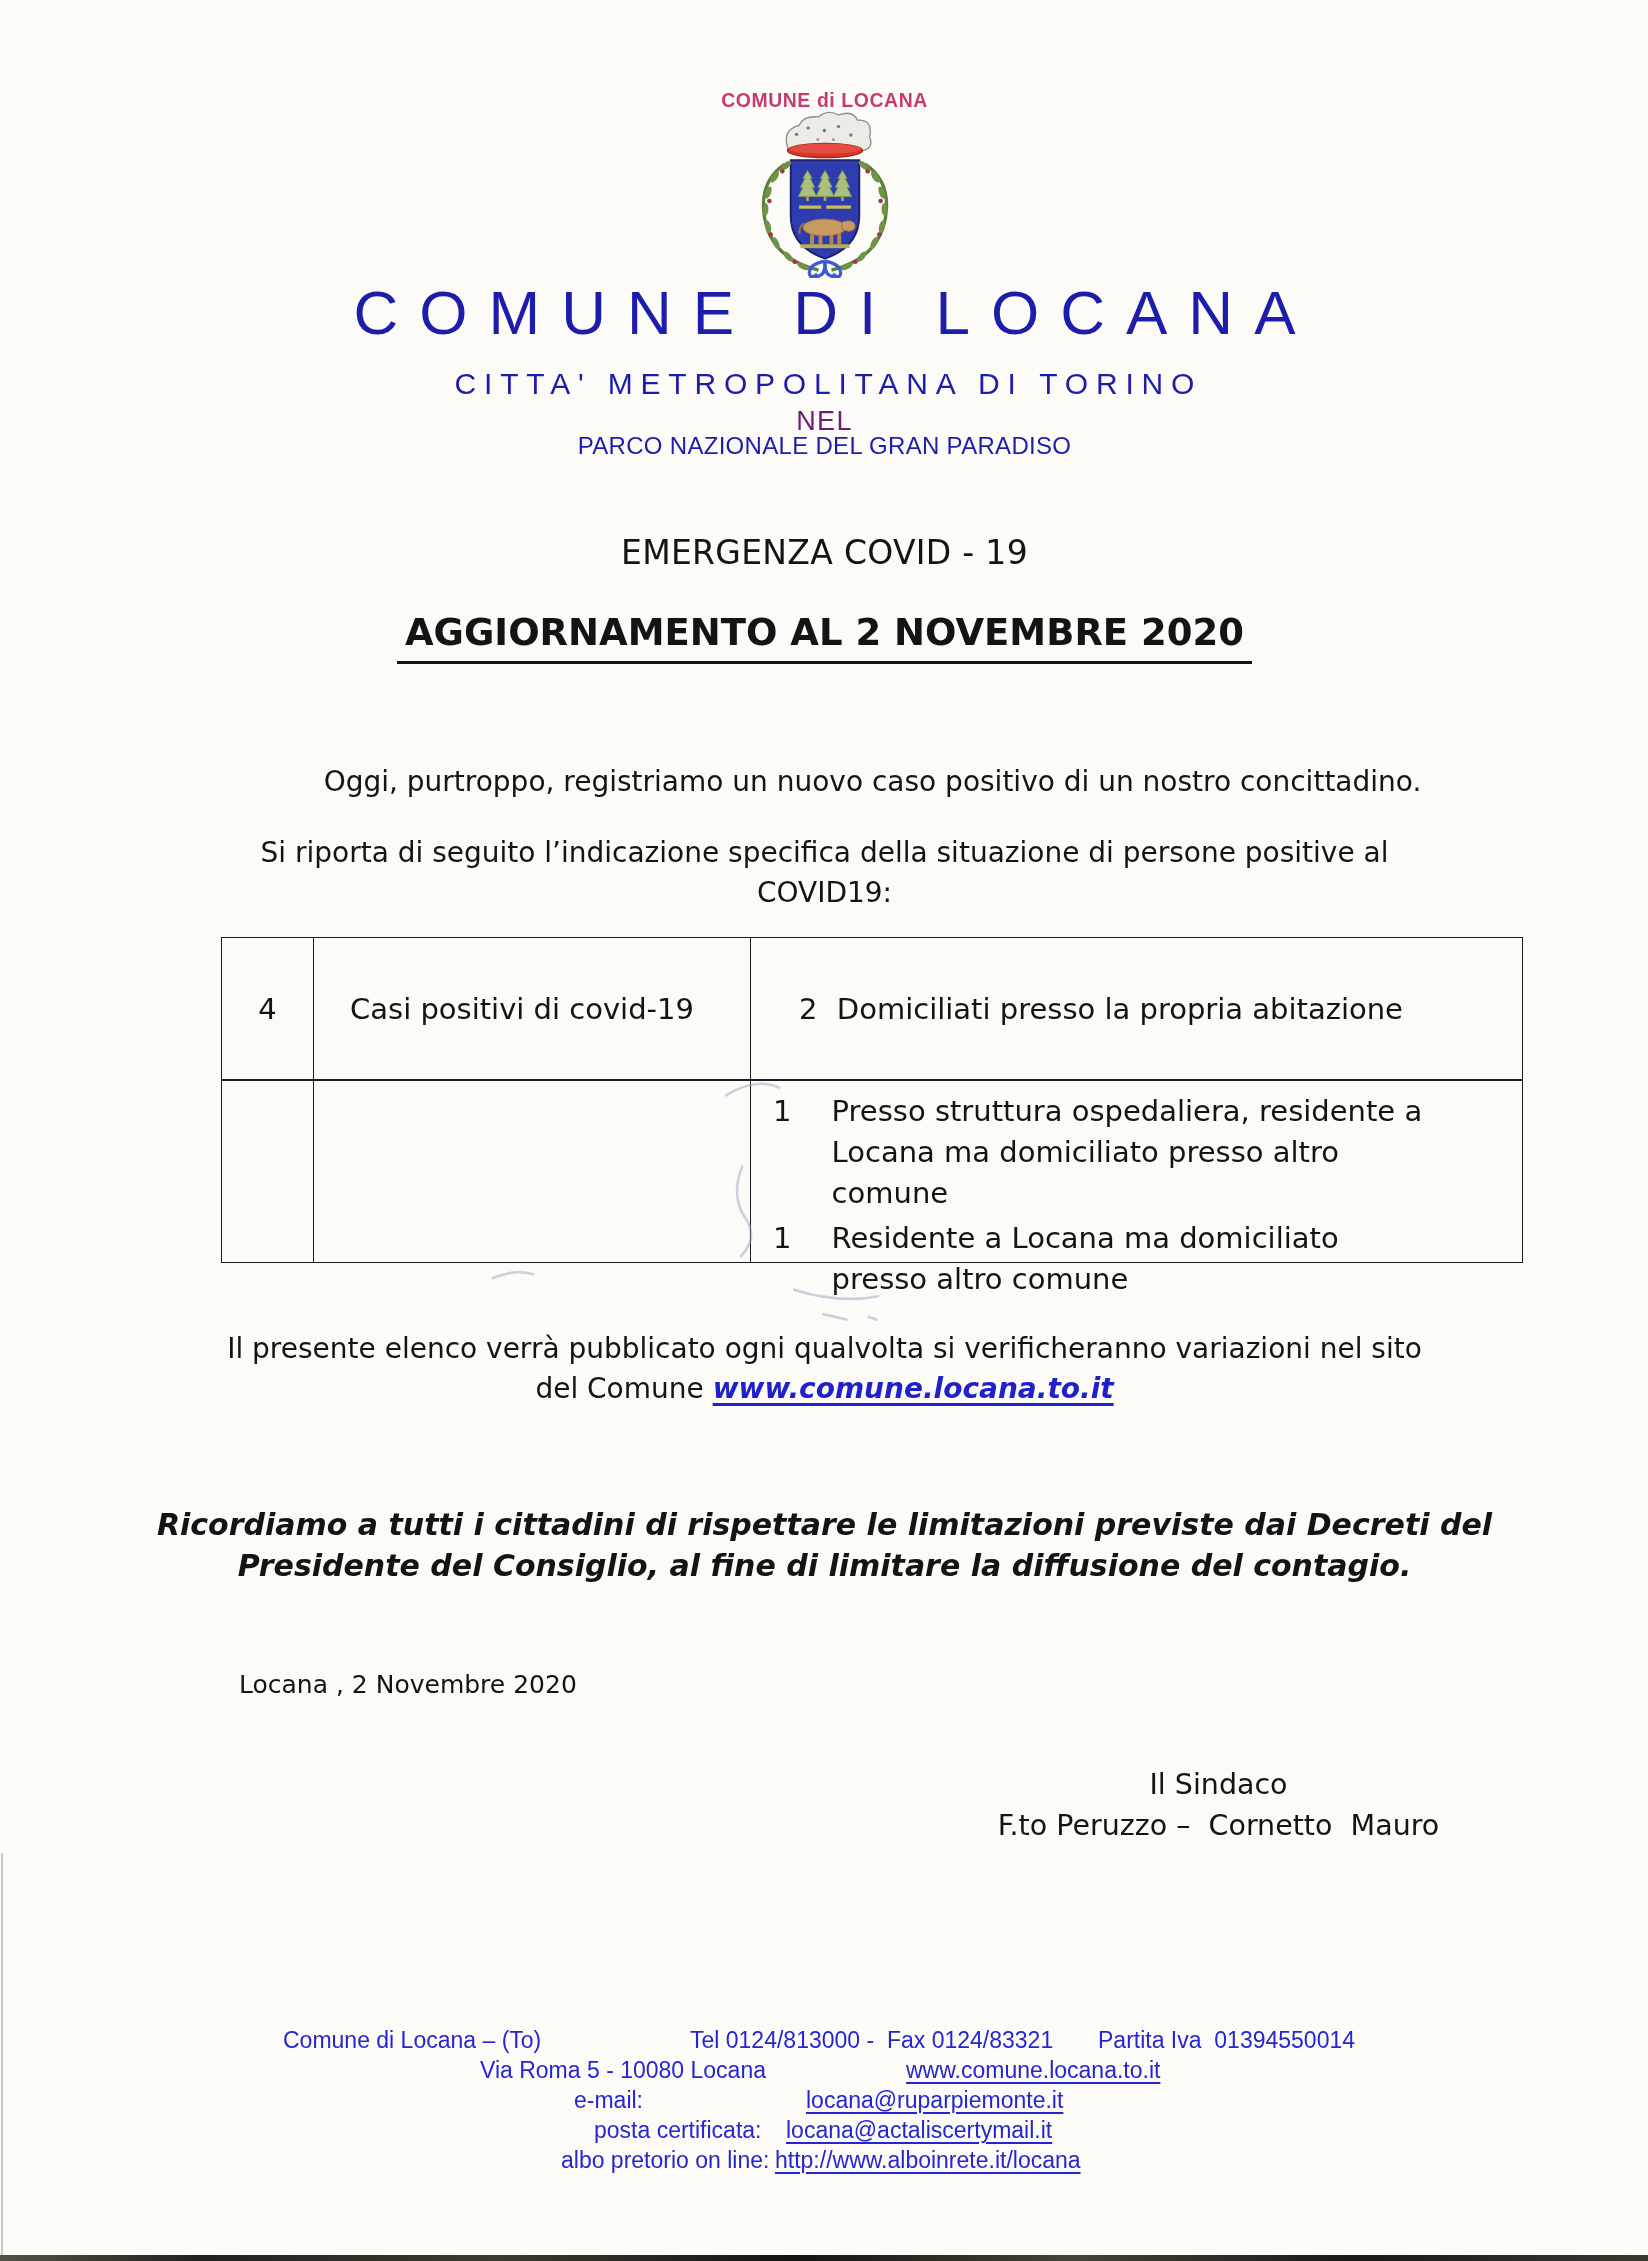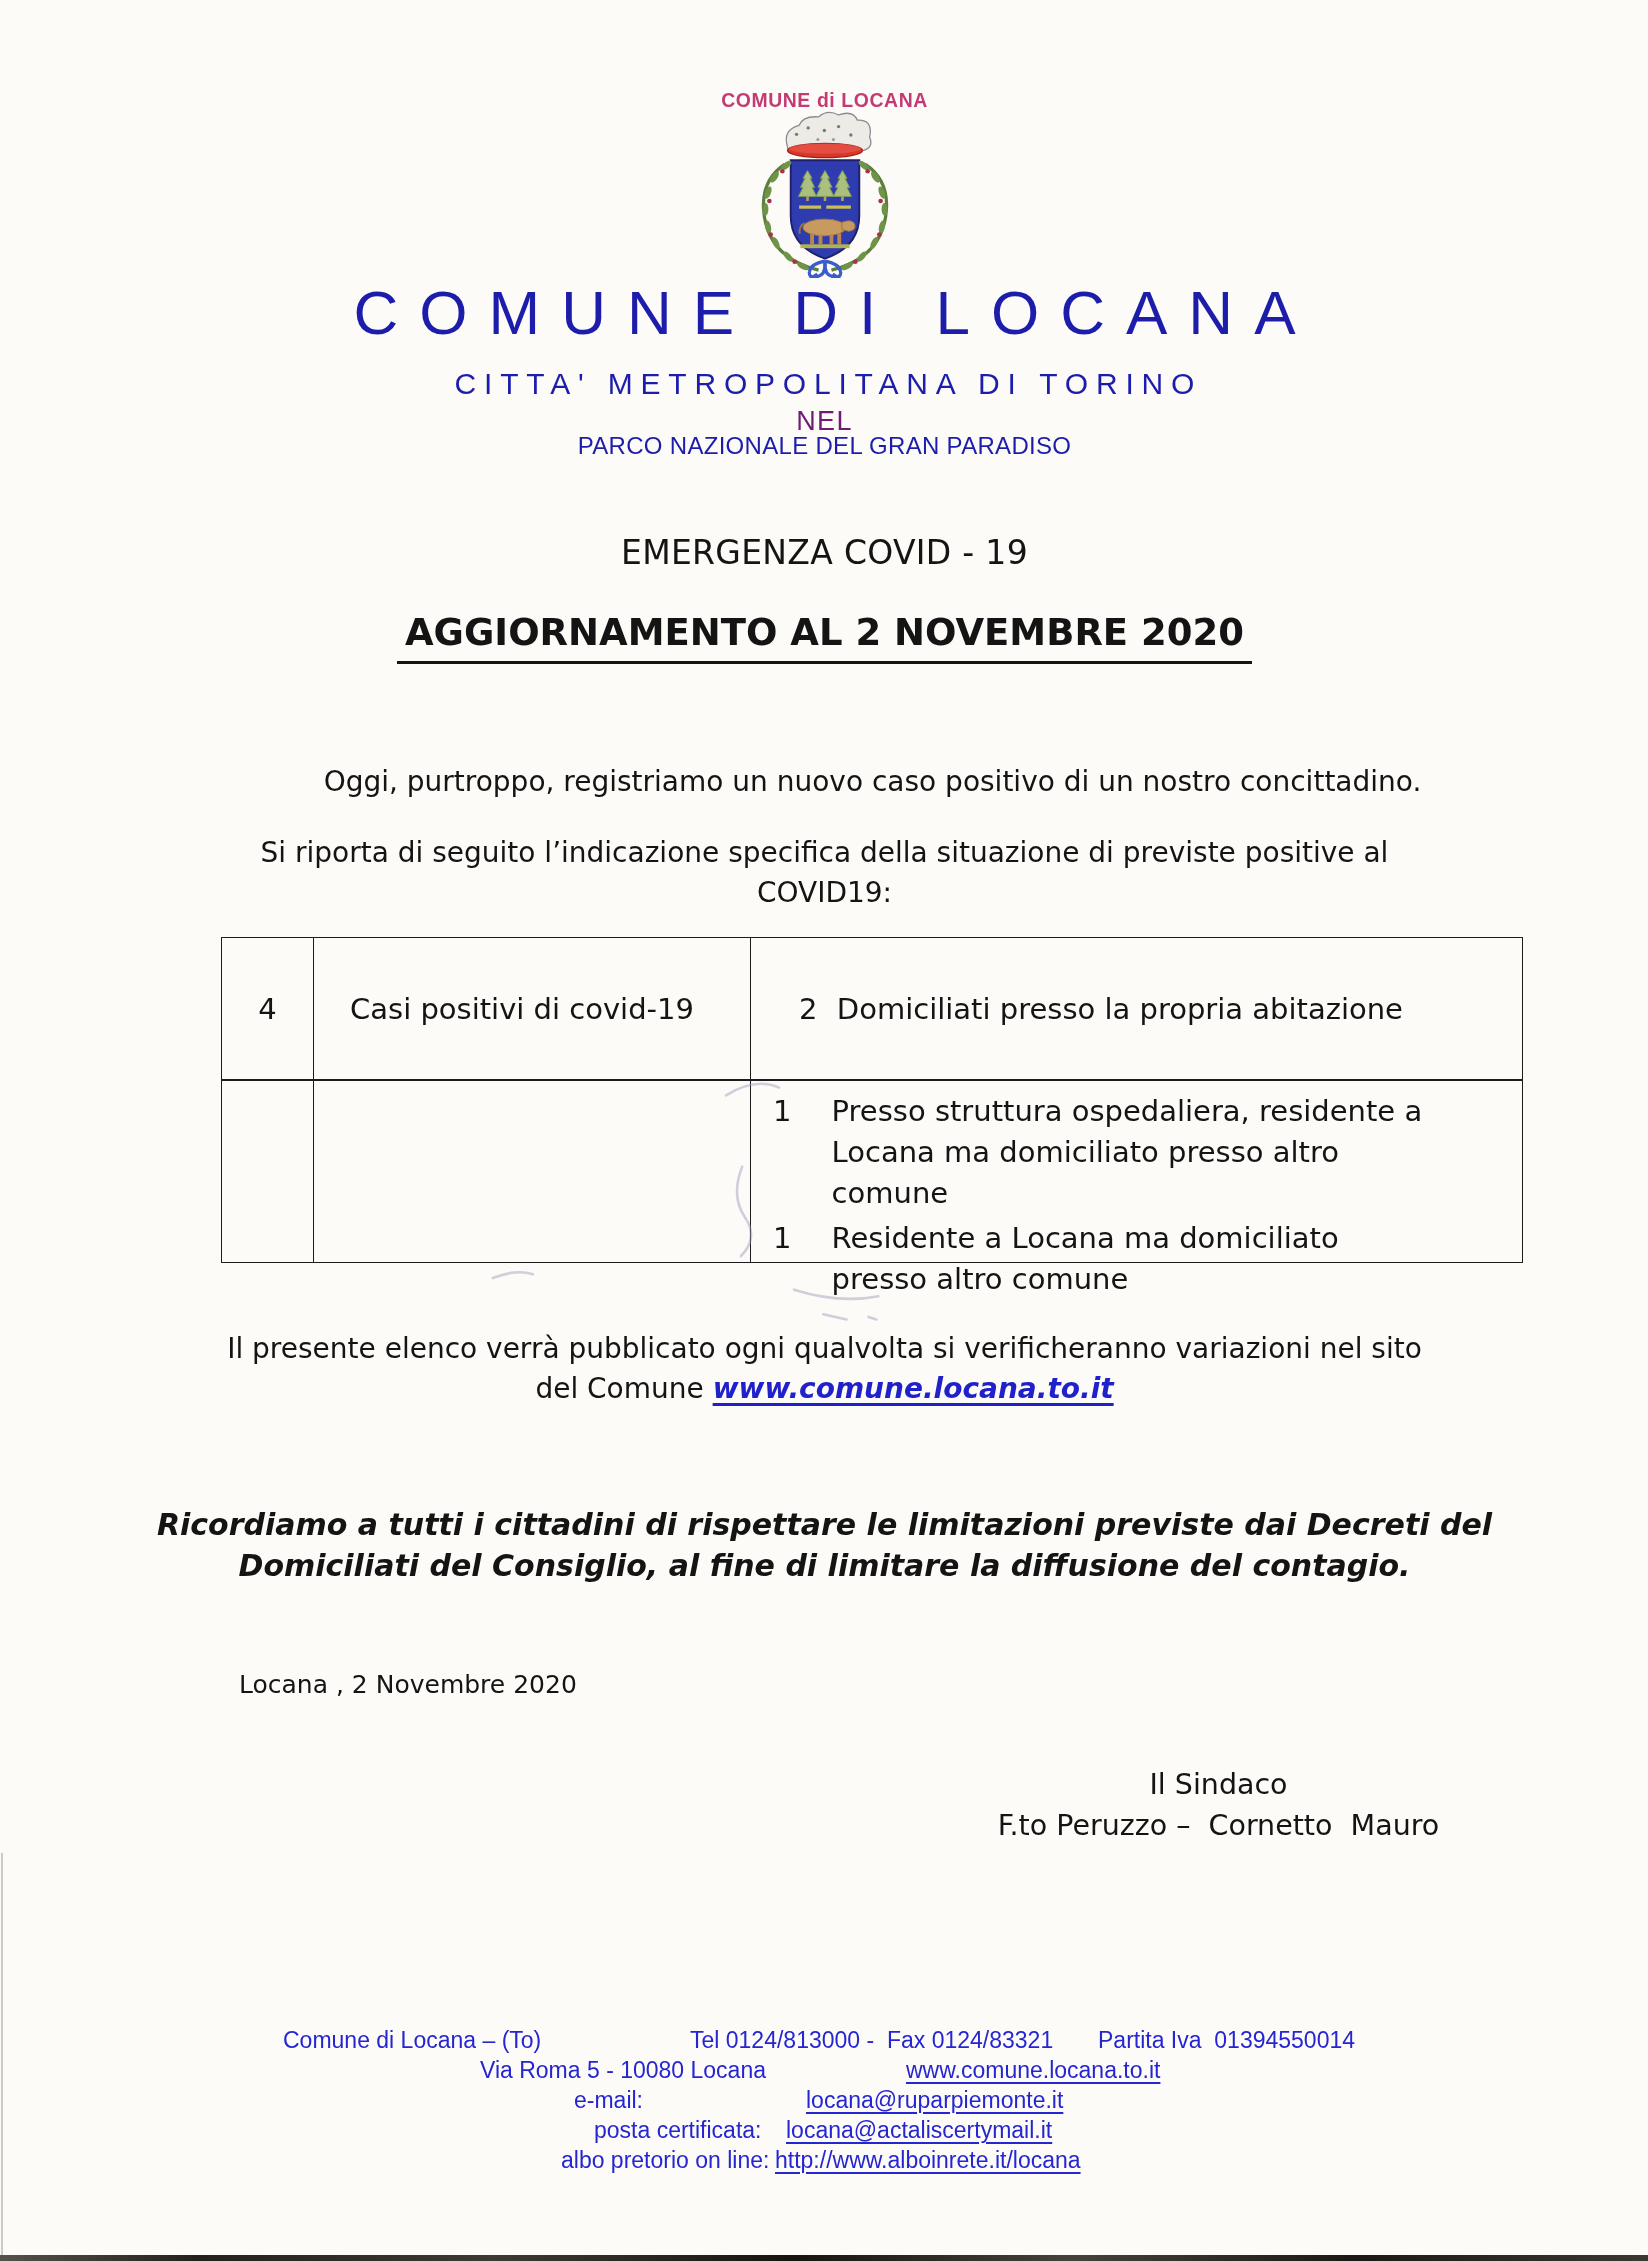--- a/index.html
+++ b/index.html
@@ -175,21 +175,21 @@
   <div class="abs ctr subtitle-2">NEL</div>
   <div class="abs ctr subtitle-3">PARCO NAZIONALE DEL GRAN PARADISO</div>
 
   <div class="abs ctr h-emergency">EMERGENZA COVID - 19</div>
   <div class="abs ctr h-update">
     <span>AGGIORNAMENTO AL 2 NOVEMBRE 2020</span>
   </div>
 
   <div class="abs ctr para p1">Oggi, purtroppo, registriamo un nuovo caso positivo di un nostro concittadino.</div>
   <div class="abs ctr para p2">
-    <span>Si riporta di seguito l’indicazione specifica della situazione di previste positive al</span><br>
+    <span>Si riporta di seguito l’indicazione specifica della situazione di persone positive al</span><br>
     <span>COVID19:</span>
   </div>
 
   <div class="abs covid-table">
     <div class="cell cell-count">4</div>
     <div class="cell cell-label bl">Casi positivi di covid-19</div>
     <div class="cell cell-detail bl">
       <span class="dnum">2</span>
       <span>Domiciliati presso la propria abitazione</span>
     </div>
@@ -224,21 +224,21 @@
     </g>
   </svg>
 
   <div class="abs ctr para p3">
     <span>Il presente elenco verrà pubblicato ogni qualvolta si verificheranno variazioni nel sito</span><br>
     <span>del Comune </span><a class="doc-link">www.comune.locana.to.it</a>
   </div>
 
   <div class="abs ctr reminder">
     <span>Ricordiamo a tutti i cittadini di rispettare le limitazioni previste dai Decreti del</span><br>
-    <span>Domiciliati del Consiglio, al fine di limitare la diffusione del contagio.</span>
+    <span>Presidente del Consiglio, al fine di limitare la diffusione del contagio.</span>
   </div>
 
   <div class="abs dateline">Locana , 2 Novembre 2020</div>
   <div class="abs signature">
     <div>Il Sindaco</div>
     <div class="sig-name">F.to Peruzzo –  Cornetto  Mauro</div>
   </div>
 
   <div class="abs footer-line" style="top:2027px">
     <span style="left:283px">Comune di Locana – (To)</span>

